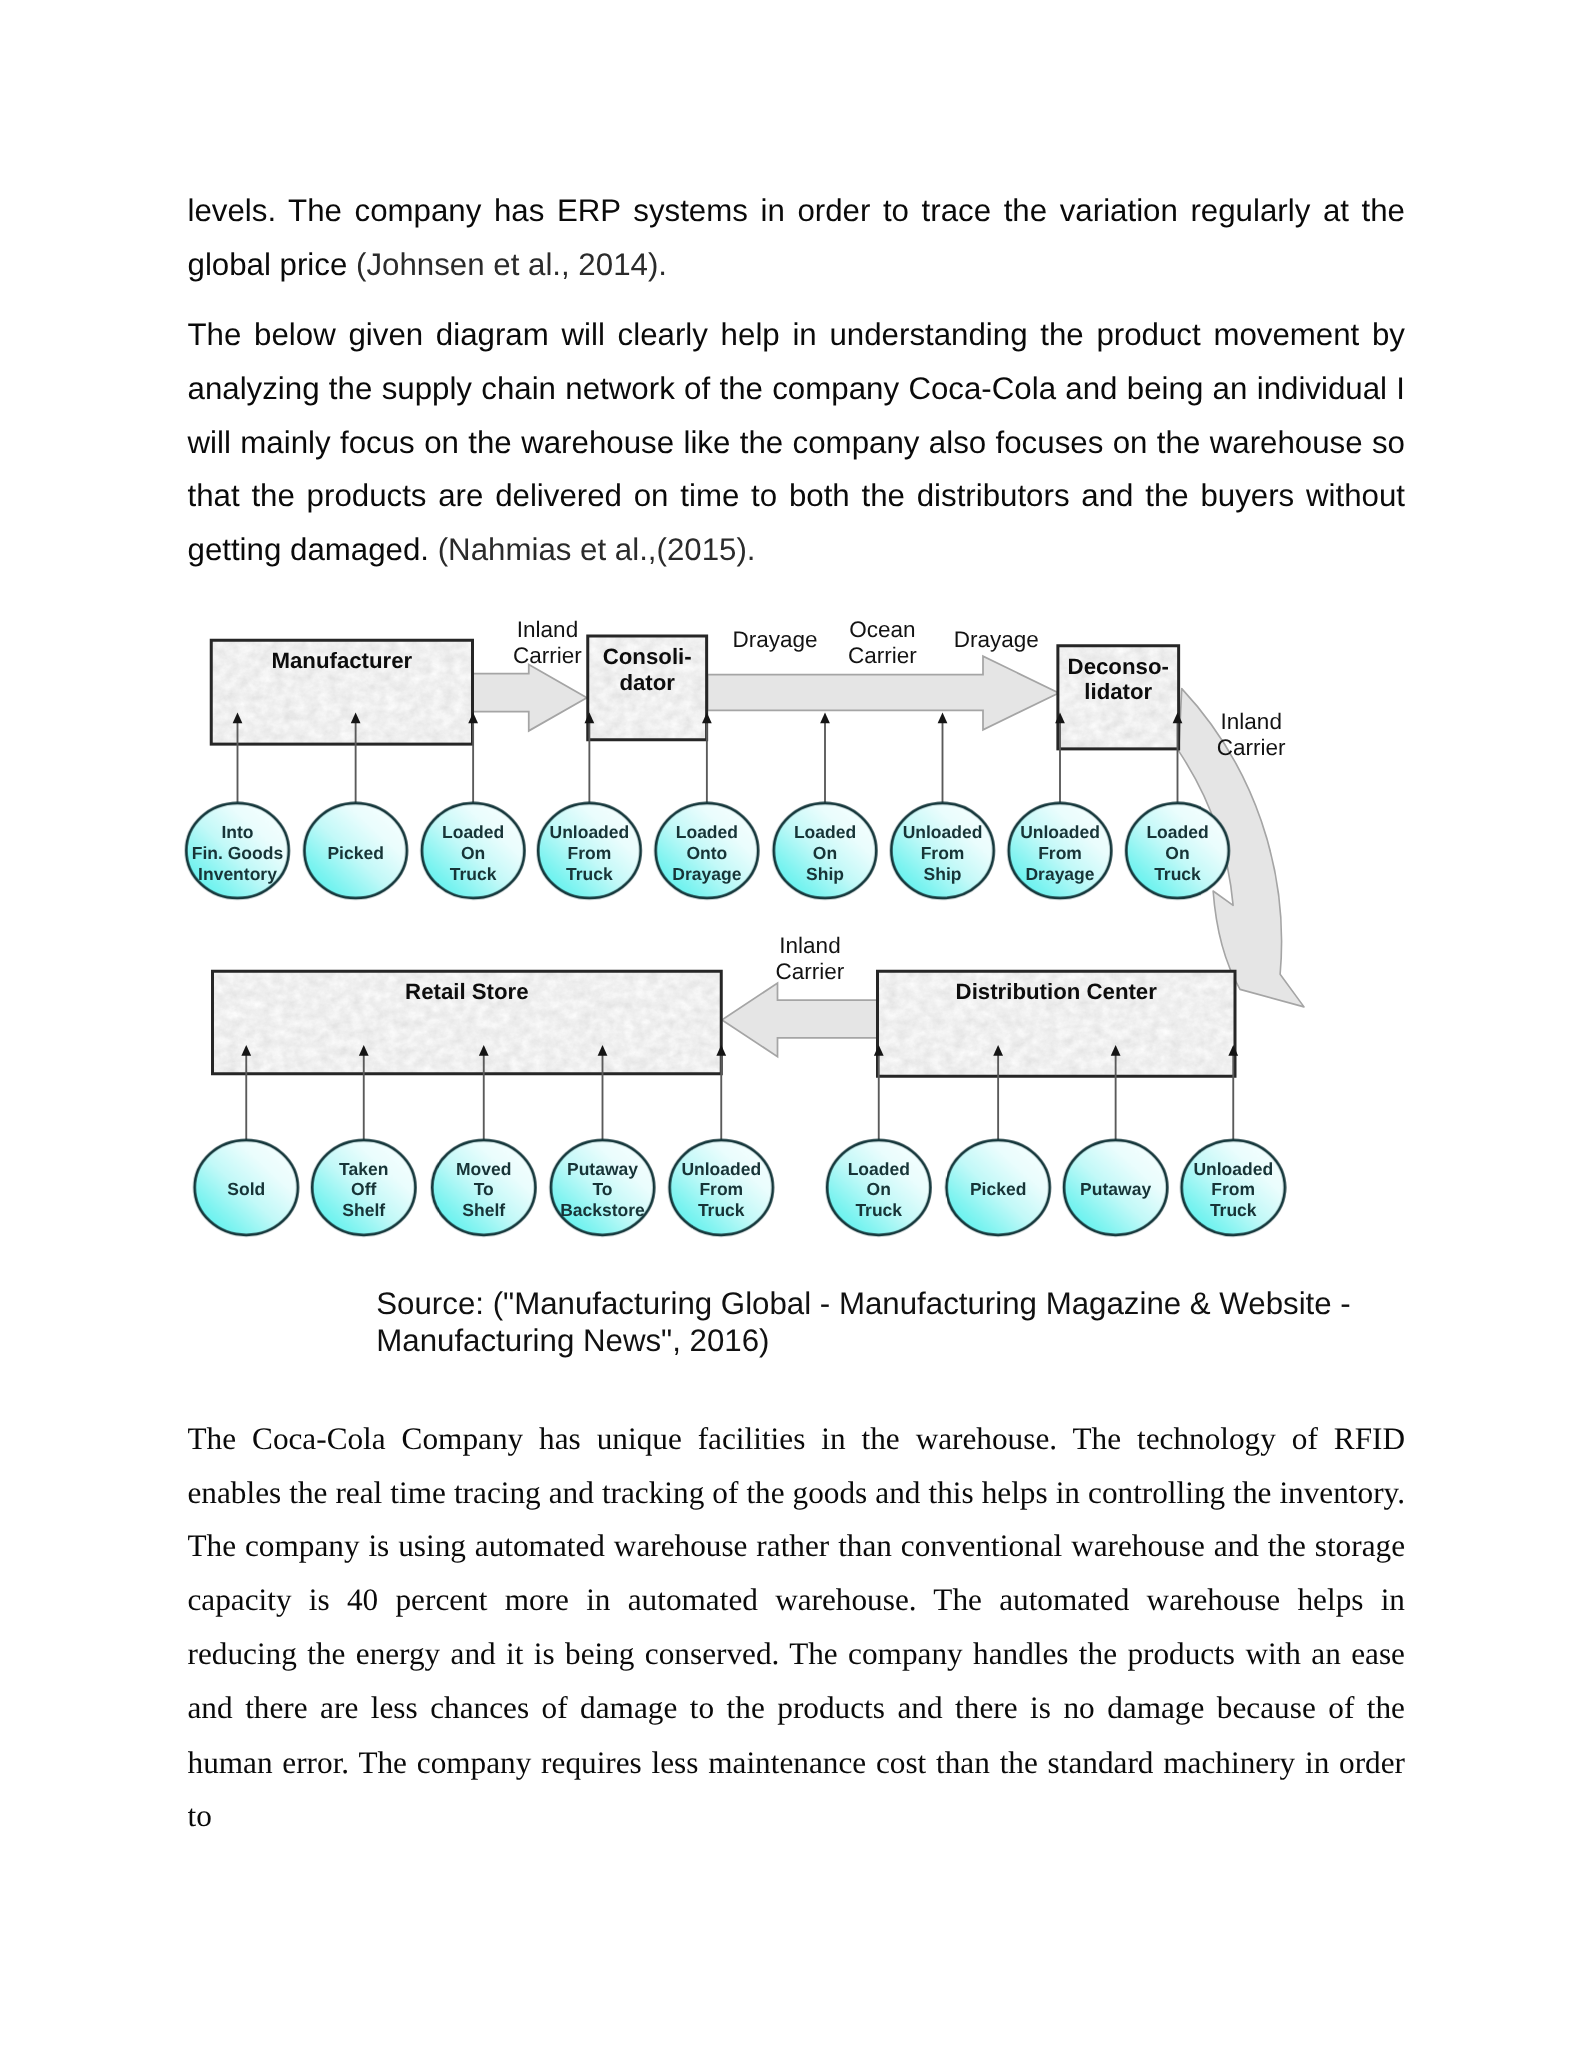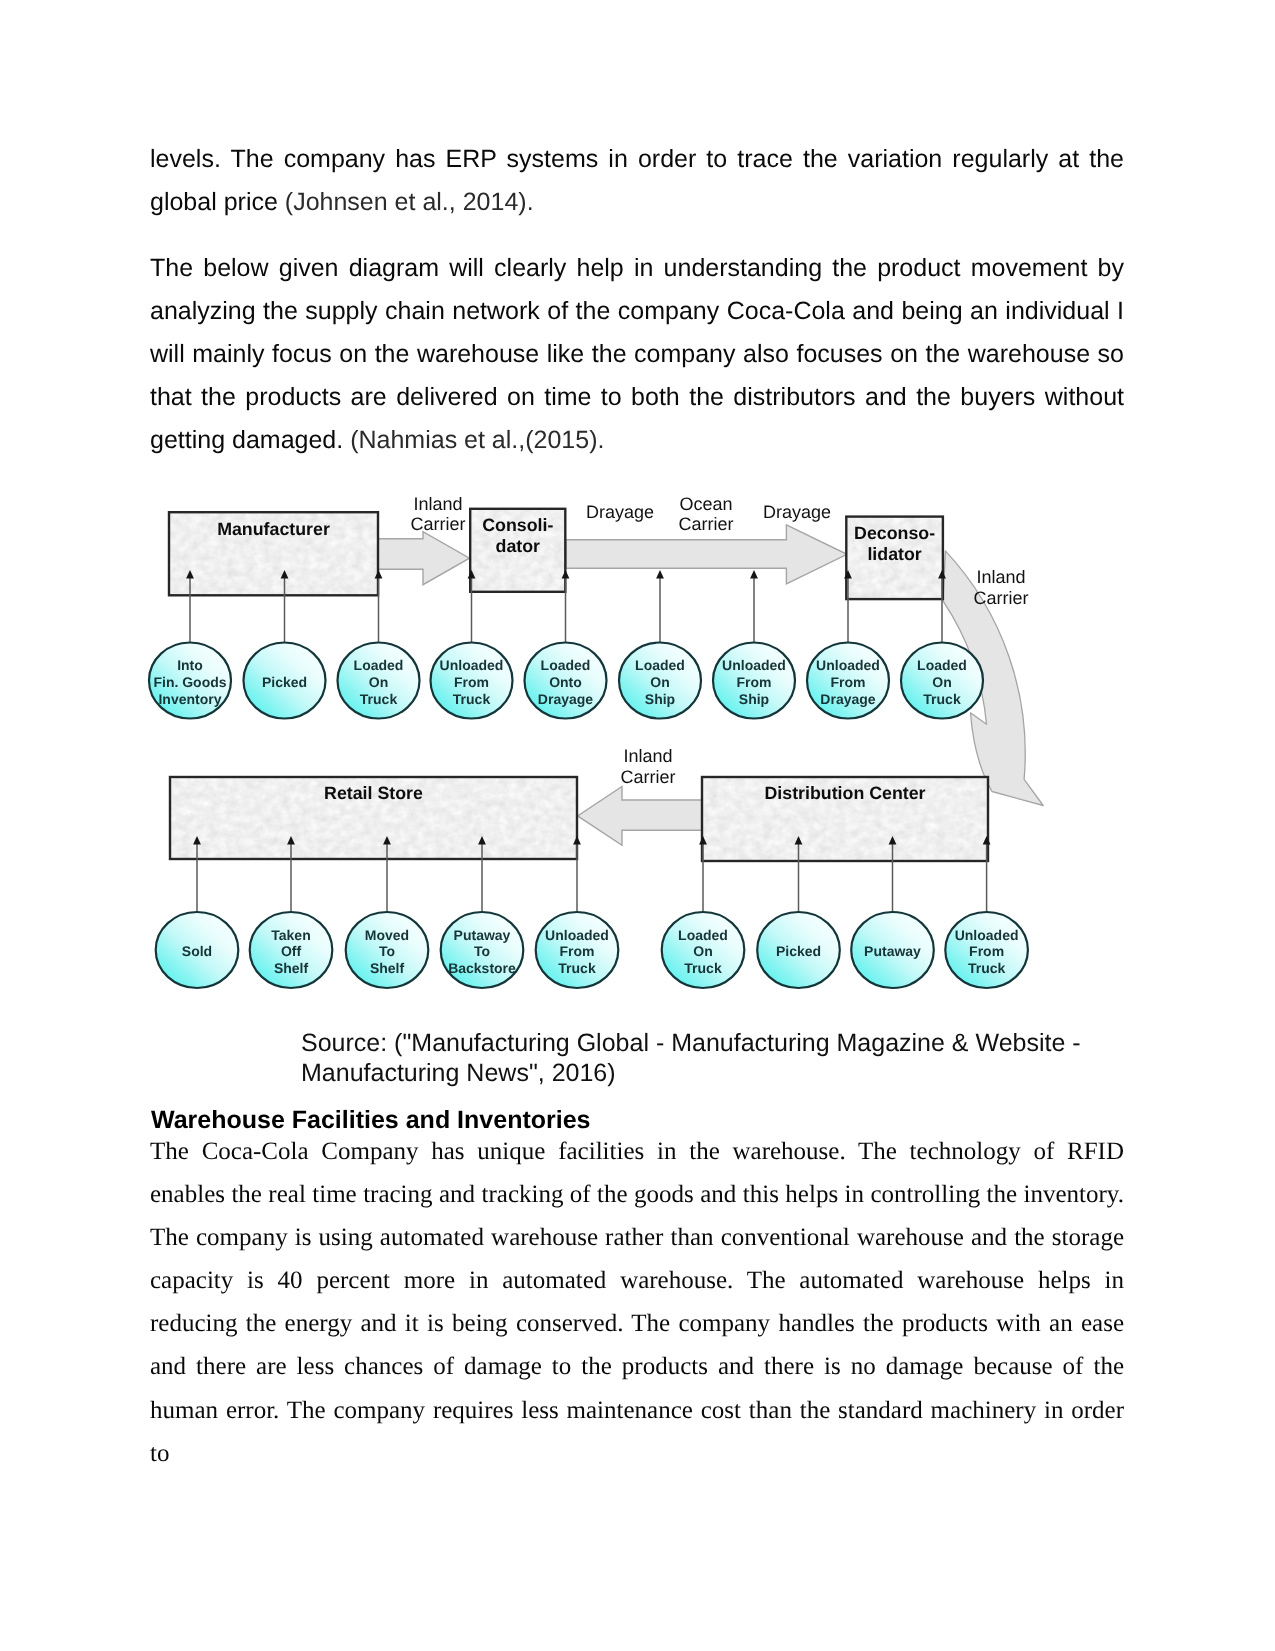--- a/index.html
+++ b/index.html
@@ -17,21 +17,21 @@
           color:#111;will-change:transform;}
   .figwrap{position:absolute;left:0;top:0;width:1275px;height:1651px;}
   svg.figsvg{position:absolute;left:0;top:0;}
   svg text{text-rendering:geometricPrecision;}
 </style>
 </head>
 <body>
 
 <div class="page">
 
-  <p class="para" style="top:138px;margin:0;"><span>levels. The company has ERP systems in order to trace the variation regularly at the global price </span><span class="cite">(Johnsen et al., 2014).</span></p>
+  <p class="para" style="top:148px;margin:0;"><span>levels. The company has ERP systems in order to trace the variation regularly at the global price </span><span class="cite">(Johnsen et al., 2014).</span></p>
 
   <p class="para" style="top:247.3px;margin:0;"><span>The below given diagram will clearly help in understanding the product movement by analyzing the supply chain network of the company Coca-Cola and being an individual I will mainly focus on the warehouse like the company also focuses on the warehouse so that the products are delivered on time to both the distributors and the buyers without getting damaged. </span><span class="cite">(Nahmias et al.,(2015).</span></p>
 
   <div class="figwrap">
 <svg class="figsvg" width="1275" height="1651" viewBox="0 0 1275 1651">
 <defs>
 <linearGradient id="bub" x1="0.88" y1="0.05" x2="0.06" y2="0.88">
 <stop offset="0%" stop-color="#f6ffff"></stop>
 <stop offset="26%" stop-color="#eafdfd"></stop>
 <stop offset="55%" stop-color="#c2f9f8"></stop>
@@ -195,17 +195,16 @@
 <text x="892.5" y="956.4">Putaway</text>
 <text x="986.6" y="939.65">Unloaded</text>
 <text x="986.6" y="956.4">From</text>
 <text x="986.6" y="973.15">Truck</text>
 </g>
 </svg>
   </div>
 
   <div class="source" style="top:1028.8px;">Source: ("Manufacturing Global - Manufacturing Magazine &amp; Website - Manufacturing News", 2016)</div>
 
-  <div class="heading" style="top:1105.4px;">Warehouse Facilities and Inventories</div>
 
   <p class="para justify-last" style="top:1129.9px;margin:0;">The Coca-Cola Company has unique facilities in the warehouse. The technology of RFID enables the real time tracing and tracking of the goods and this helps in controlling the inventory. The company is using automated warehouse rather than conventional warehouse and the storage capacity is 40 percent more in automated warehouse. The automated warehouse helps in reducing the energy and it is being conserved. The company handles the products with an ease and there are less chances of damage to the products and there is no damage because of the human error. The company requires less maintenance cost than the standard machinery in order to</p>
 
 </div>
 
 </body></html>

